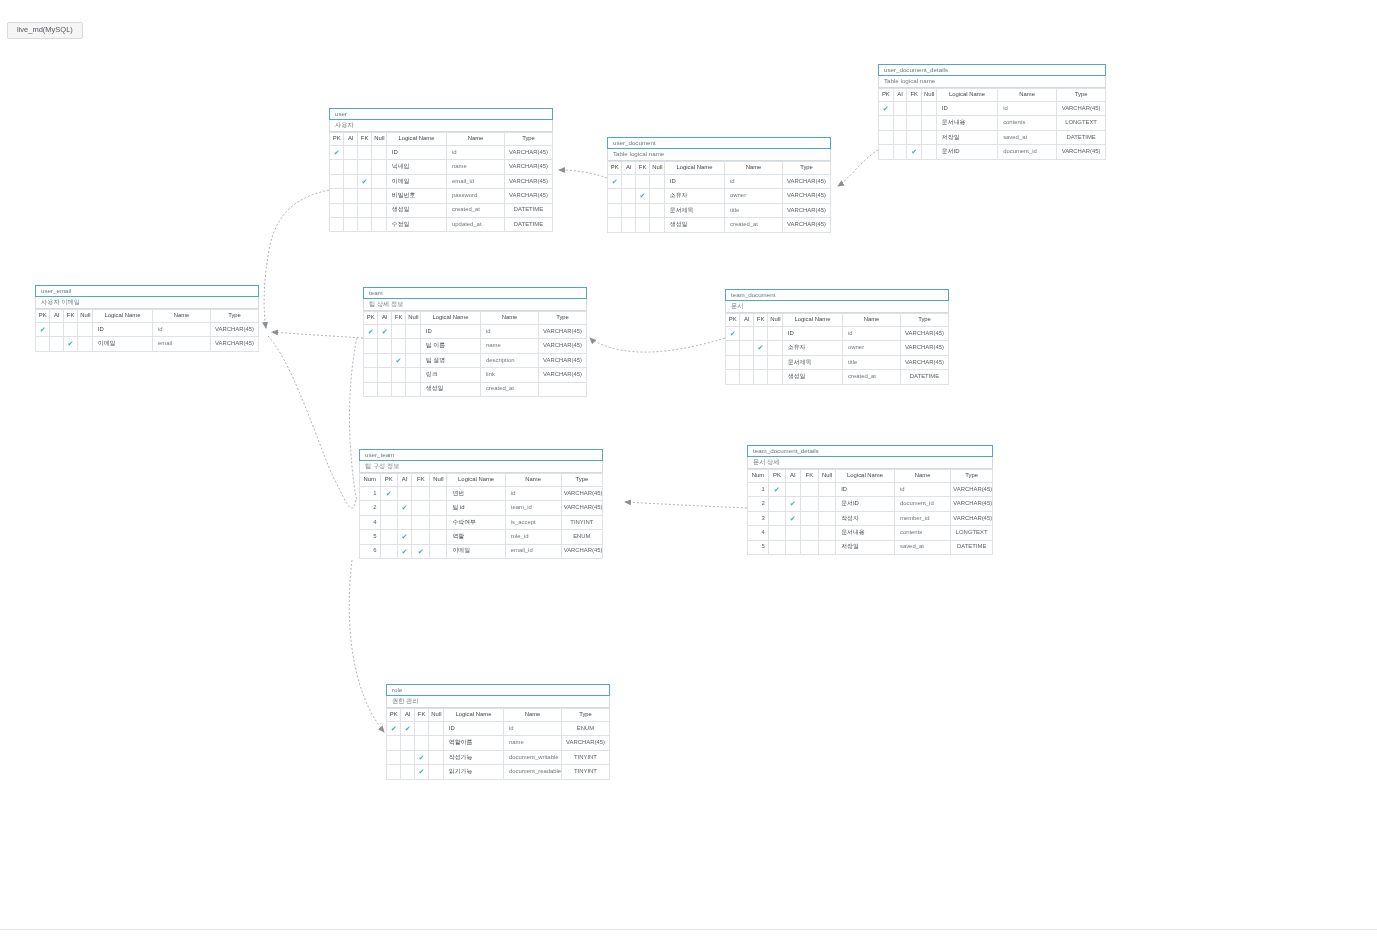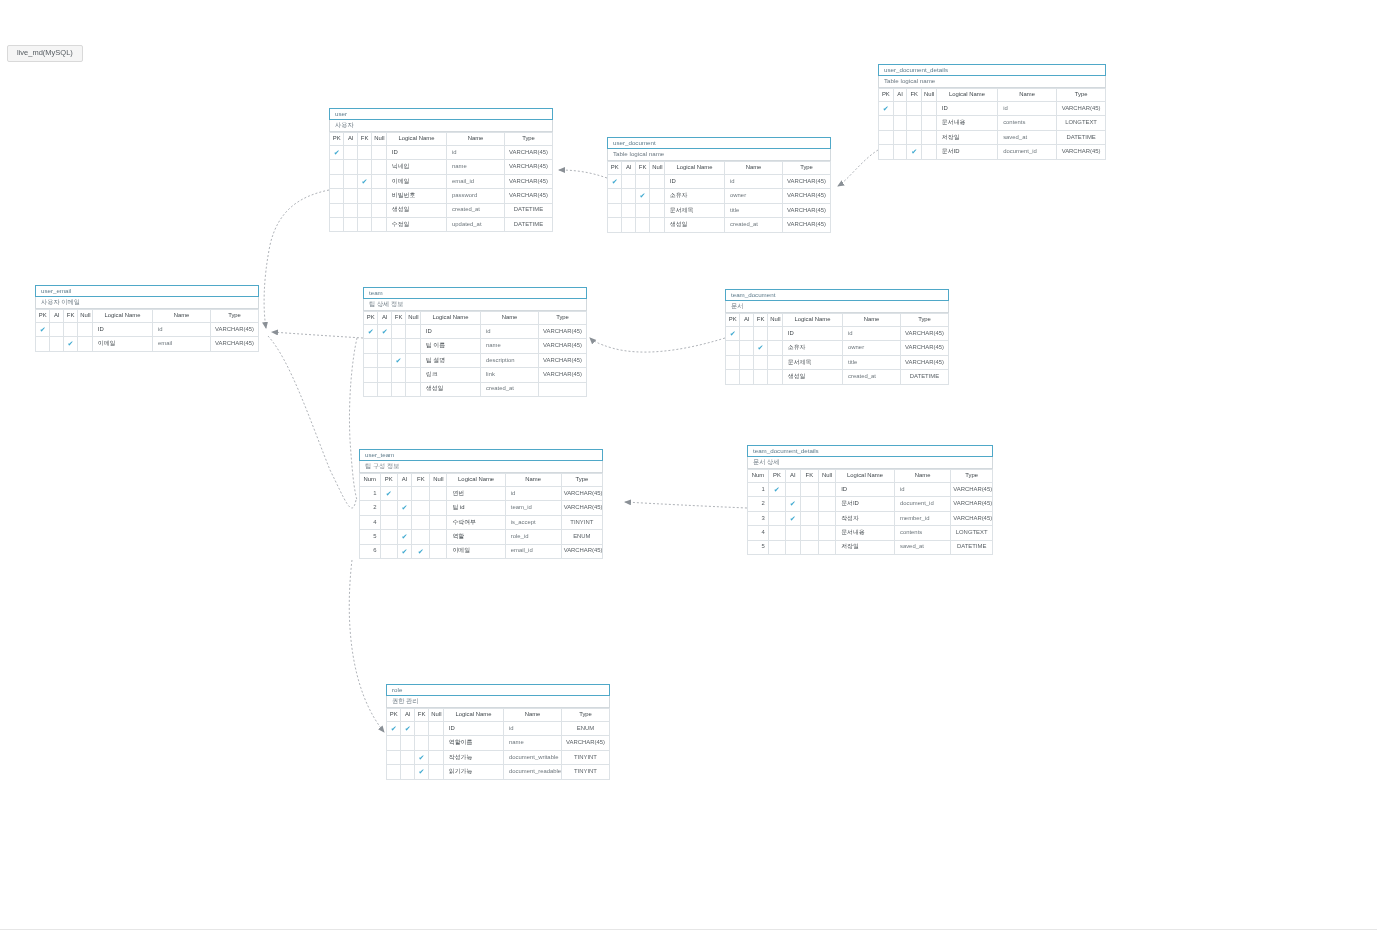--- a/index.html
+++ b/index.html
@@ -22,21 +22,20 @@
     width: 1377px; height: 940px;
     pointer-events: none;
   }
 
   
   .tabbar {
     position: absolute;
     left: 0; top: 0;
     width: 1139px; height: 46px;
     background: #ffffff;
-    margin-top: 23px;
   }
   .tab {
     position: absolute;
     left: 7px; top: 22px;
     min-width: 52px;
     padding: 3px 9px 4px 9px;
     font-size: 7.5px;
     color: #555b60;
     background: #f5f5f5;
     border: 1px solid #d9d9d9;

